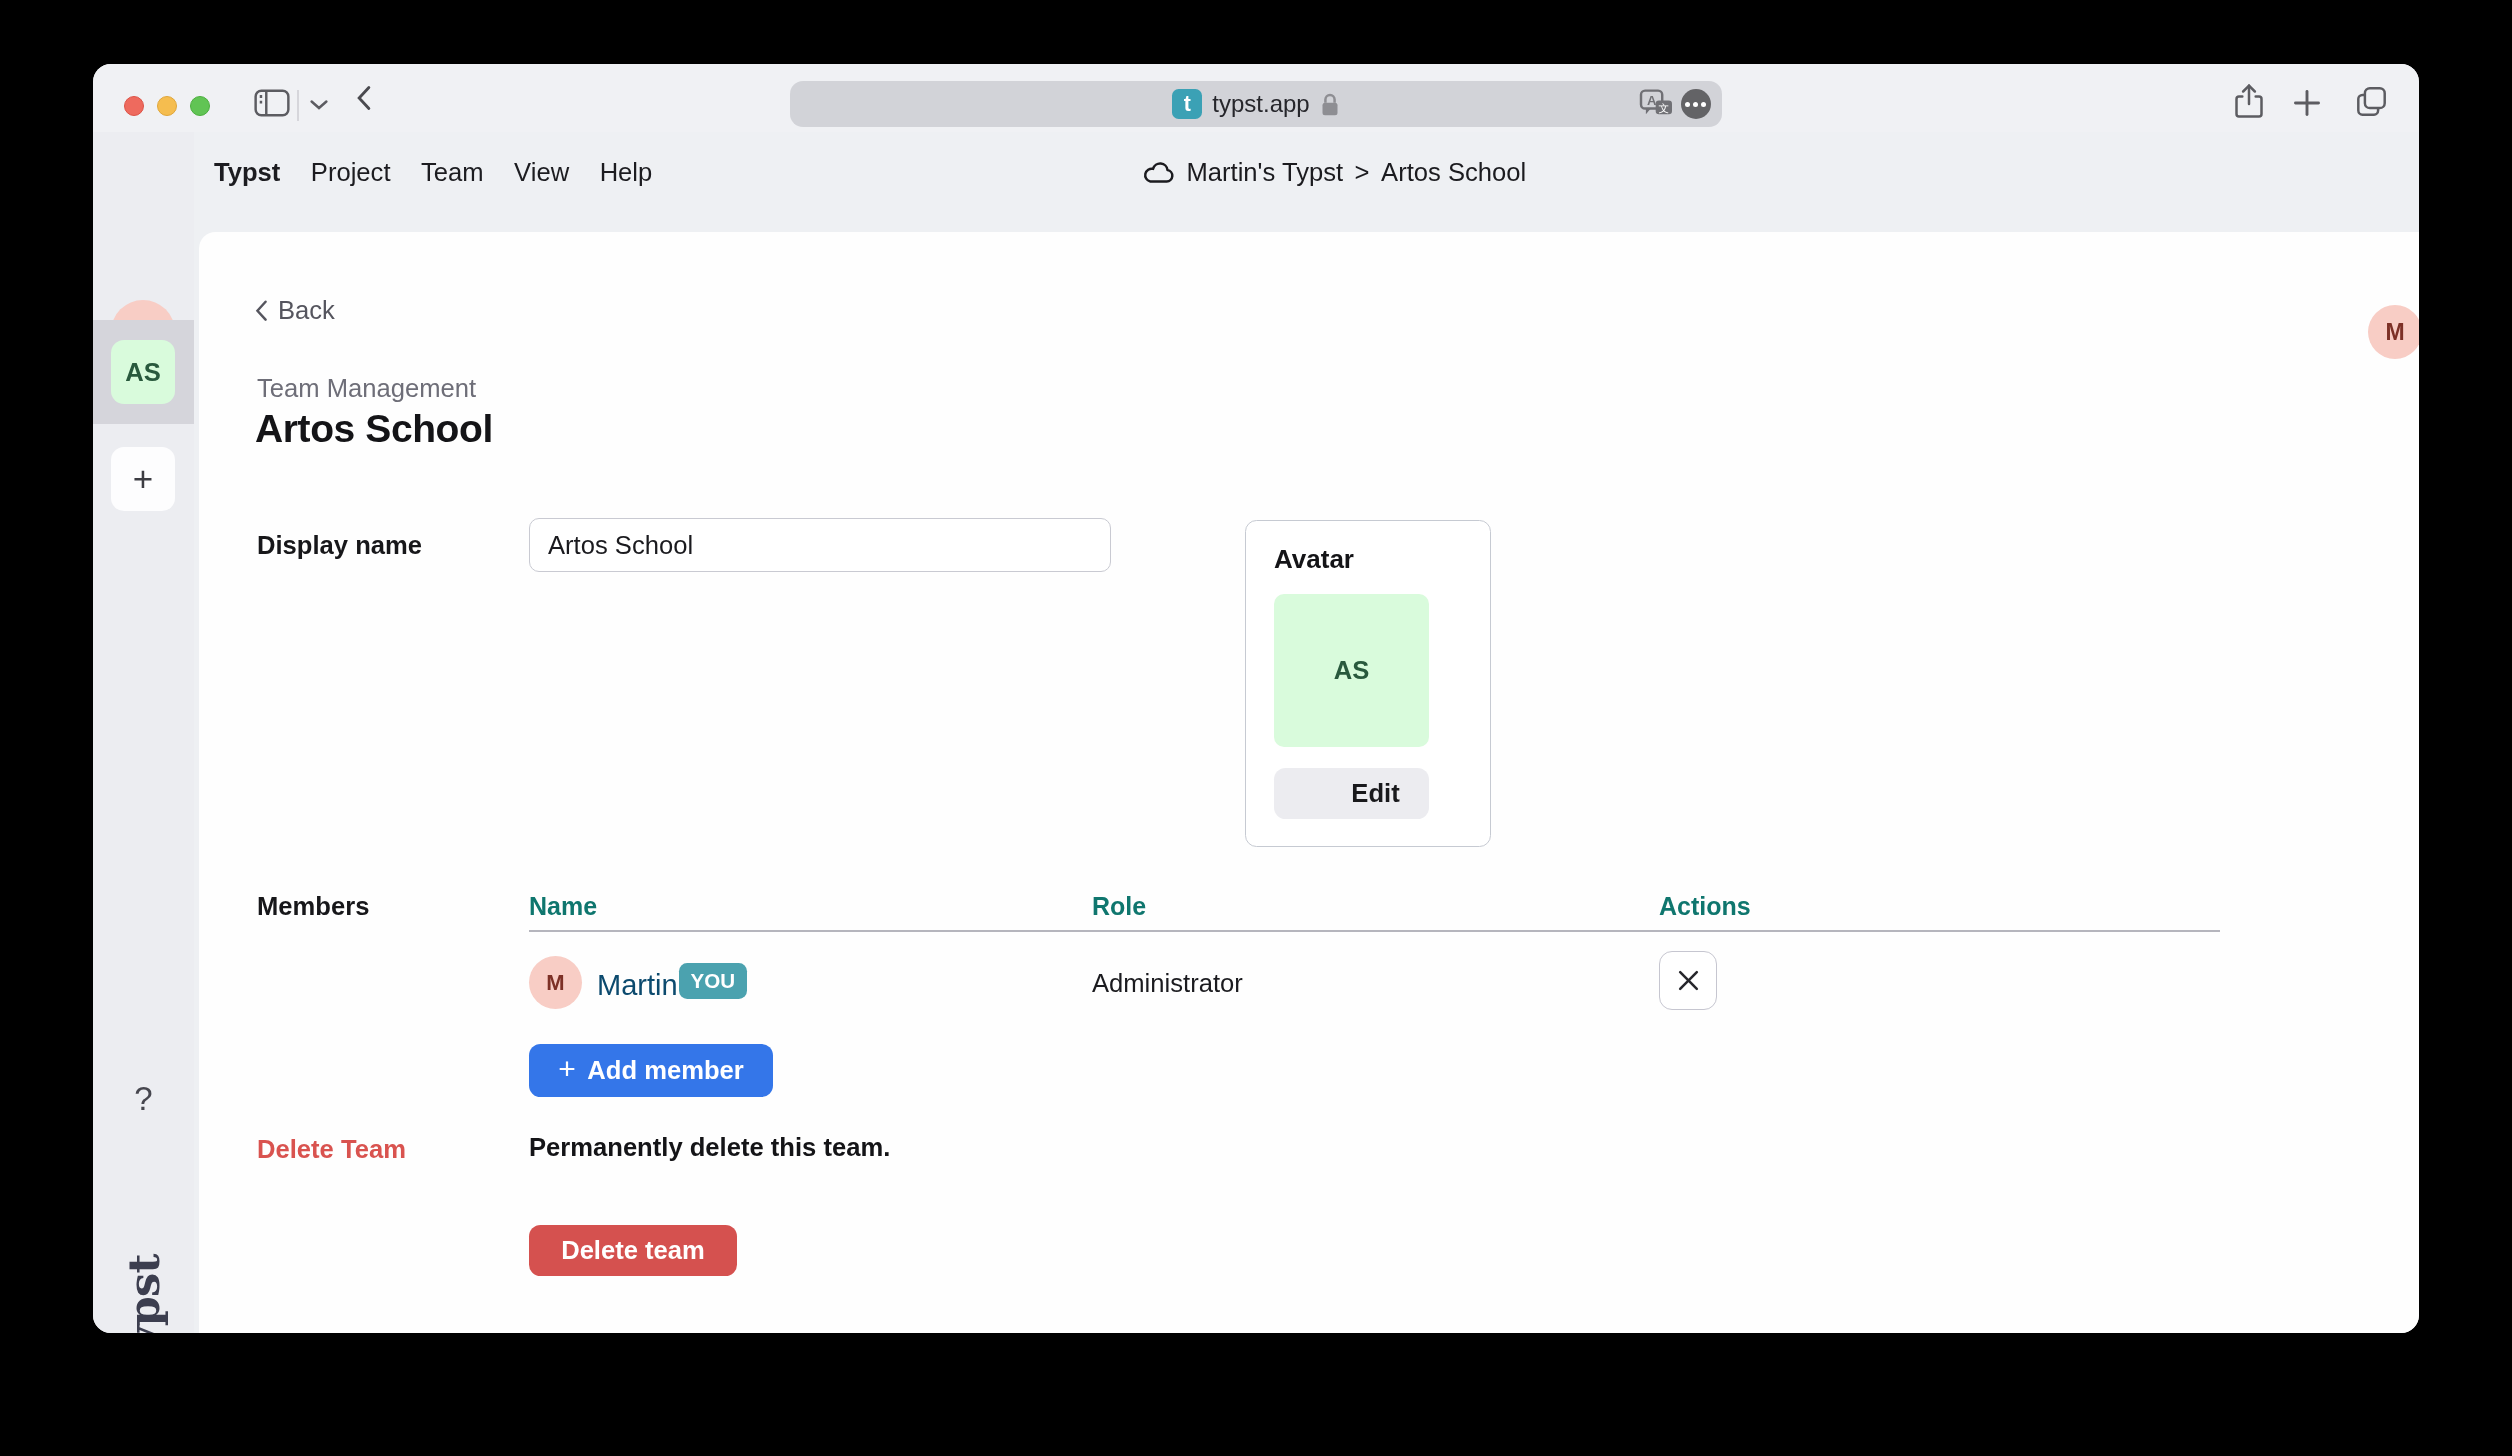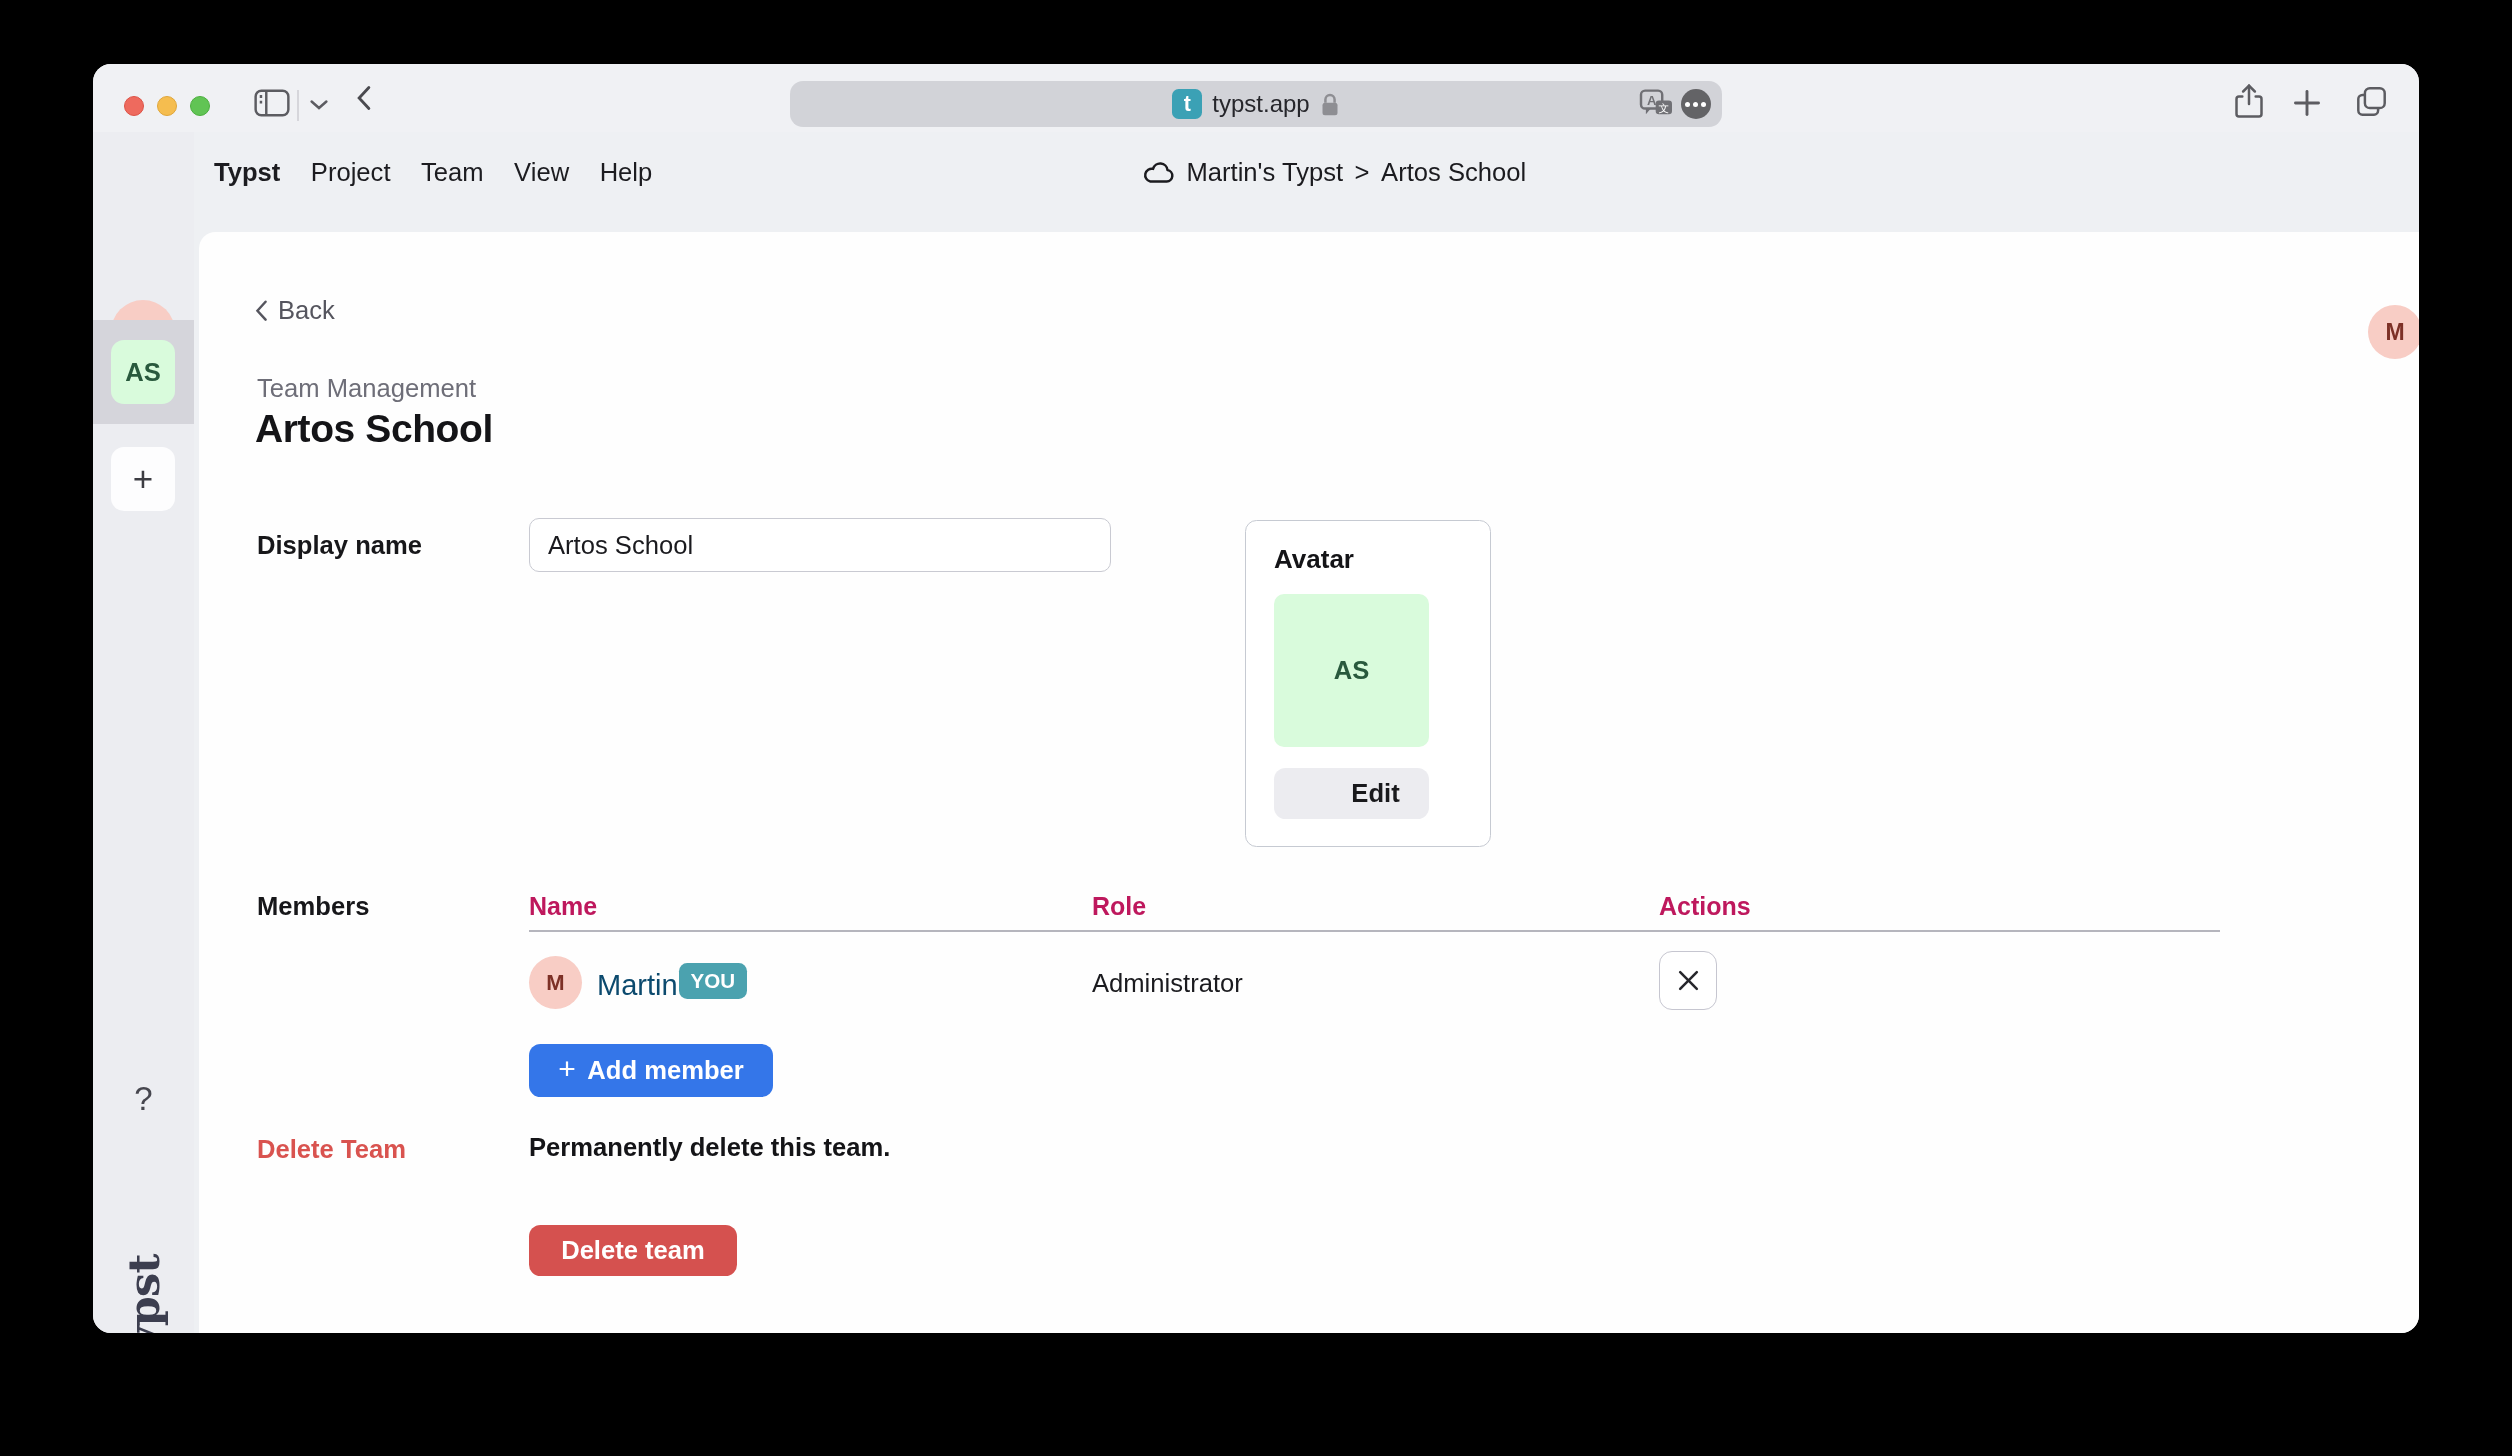--- a/index.html
+++ b/index.html
@@ -89,21 +89,21 @@
   .avatar-card .avatar-big { position:absolute; left:28px; top:73px; width:155px; height:153px;
                              border-radius:10px; background:#d9fbdc; color:#29593d;
                              font-weight:700; font-size:25.6px; display:flex;
                              align-items:center; justify-content:center; }
   .avatar-card .edit-btn { position:absolute; left:28px; top:247px; width:155px; height:51px;
                            background:#ececf0; border:none; border-radius:11.5px; font-size:25.6px;
                            font-weight:700; color:#19191c; font-family:"Liberation Sans", sans-serif;padding-left:48px; }
 
   .members-label { position:absolute; left:58px; top:660px; font-size:25.6px; font-weight:700;
                    color:#17171a; }
-  .col-head { position:absolute; top:660px; font-size:25px; font-weight:700; color:#be185d; }
+  .col-head { position:absolute; top:660px; font-size:25px; font-weight:700; color:#0f766e; }
   .col-name { left:330px; } .col-role { left:893px; } .col-actions { left:1460px; }
   .table-line { position:absolute; left:330px; top:698px; width:1691px; height:1.6px;
                 background:#b5b5bd; }
   .row-avatar { position:absolute; left:330px; top:724px; width:53px; height:53px;
                 border-radius:50%; background:#f8cdc5; color:#7d3026; font-weight:700;
                 font-size:22px; display:flex; align-items:center; justify-content:center; }
   .row-name { position:absolute; left:398px; top:737px; font-size:29px; color:#0c4a6e; }
   .you-badge { position:absolute; left:480px; top:731px; height:36px; padding:0 11.5px;
                background:#4ba2af; border-radius:8.2px; color:#fff; font-weight:700;
                font-size:20.6px; display:flex; align-items:center; }

